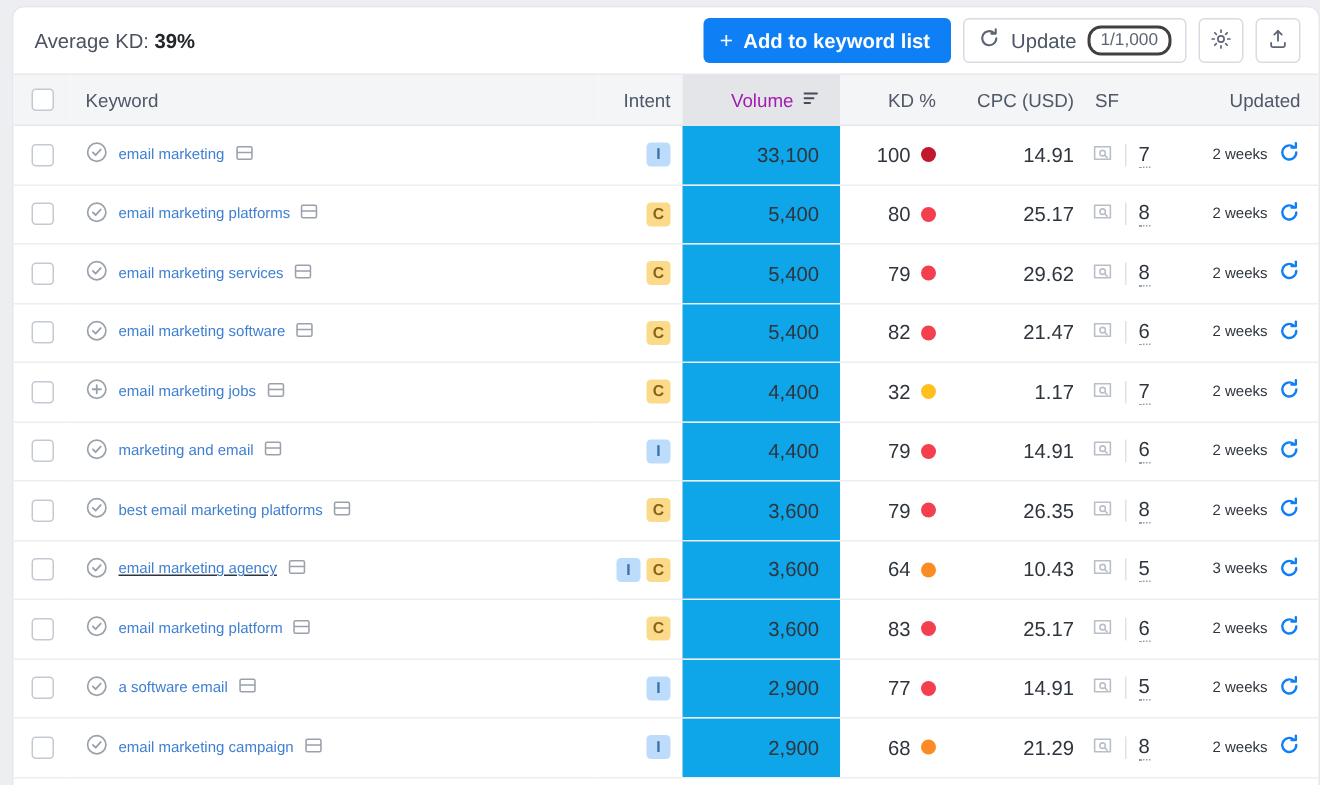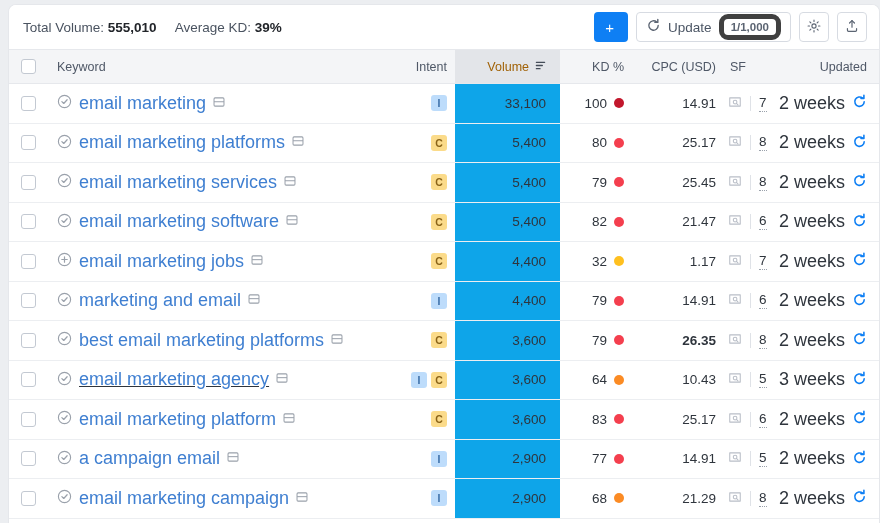--- a/index.html
+++ b/index.html
@@ -47,43 +47,43 @@
   .btn-ghost {
     display: flex; align-items: center; gap: 7px;
     height: 30px; padding: 0 9px;
     background: #fff; color: #50596a;
     border: 1px solid #d7dbe2; border-radius: 4px;
     font-size: 13.5px; font-family: inherit; cursor: pointer; white-space: nowrap;
   }
   .btn-ghost .lbl { color: #4b5564; }
   .pill {
     font-size: 11.5px; color: #5b6472;
-    border: 5px solid #404040; border-radius: 9px;
-    padding: 1px 7px; line-height: 14px; font-weight: bold;
+    border: 2px solid #404040; border-radius: 9px;
+    padding: 1px 7px; line-height: 14px;
   }
   .btn-icon {
     width: 30px; height: 30px;
     display: flex; align-items: center; justify-content: center;
     background: #fff; border: 1px solid #d7dbe2; border-radius: 4px;
     cursor: pointer;
   }
   .ico { display: block; }
 
   
   table { width: 100%; border-collapse: collapse; table-layout: fixed; }
   thead th {
     height: 34px;
     background: #f4f5f7;
     font-size: 12.5px; font-weight: 400; color: #4f5867;
     border-top: 1px solid #e6e8ec;
     border-bottom: 1px solid #e6e8ec;
     padding: 0;
     vertical-align: middle;
   }
-  th.sorted { background: #e3e5e9; color: #a16207; }
+  th.sorted { background: #e3e5e9; color: #a21caf; }
   .th-in { display: flex; align-items: center; height: 100%; }
   .th-in.right { justify-content: flex-end; }
   .th-in.center { justify-content: center; }
 
   tbody td {
     height: 39.5px;
     border-bottom: 1px solid #eceef1;
     font-size: 13.5px; color: #2f353d;
     padding: 0; vertical-align: middle;
   }
@@ -106,21 +106,21 @@
   .pad-r { padding-right: 14px; }
 
   .chk {
     width: 15px; height: 15px;
     border: 1px solid #c3c9d2; border-radius: 3px;
     background: #fff; cursor: pointer; flex: none;
   }
 
   .kw-wrap { display: flex; align-items: center; gap: 7px; }
   .kw-link {
-    color: #3f7fd1; font-size: 18px; text-decoration: none; cursor: pointer;
+    color: #3f7fd1; font-size: 10px; text-decoration: none; cursor: pointer;
     white-space: nowrap;
   }
   .serp-ico { flex: none; }
   .status-ico { flex: none; }
 
   .badge {
     display: inline-flex; align-items: center; justify-content: center;
     width: 16px; height: 16px; border-radius: 3px;
     font-size: 10.5px; font-weight: 700; line-height: 1;
   }
@@ -132,44 +132,41 @@
   .dot { width: 10px; height: 10px; border-radius: 50%; flex: none; }
 
   .sf-wrap { display: flex; align-items: center; gap: 8px; justify-content: flex-end; }
   .vsep { width: 1px; height: 15px; background: #dfe2e7; }
   .sf-num {
     color: #2f353d; font-size: 13.5px;
     border-bottom: 1px dotted #9aa1ab; padding-bottom: 1px; cursor: pointer;
   }
 
   .upd-wrap { display: flex; align-items: center; gap: 7px; justify-content: flex-end; }
-  .upd-txt { color: #2f353d; font-size: 18px; white-space: nowrap; }
+  .upd-txt { color: #2f353d; font-size: 10px; white-space: nowrap; }
 </style>
 </head>
 <body>
 
 <div class="panel">
 
   <div class="toolbar">
     <div class="stats">
-      <div class="stat">
-        <span class="lbl">Total Volume:</span>
-        <span class="val">555,010</span>
-      </div>
       <div class="stat">
         <span class="lbl">Average KD:</span>
         <span class="val">39%</span>
       </div>
     </div>
 
     <div class="spacer"></div>
 
     <div class="tb-right">
       <button class="btn-primary">
         <span class="plus-ico">+</span>
+        <span>Add to keyword list</span>
       </button>
 
       <button class="btn-ghost">
         <span class="ico">
           <svg width="15" height="15" viewBox="0 0 16 16" fill="none">
             <path d="M13 8a5 5 0 1 1-1.6-3.7" stroke="#5c6573" stroke-width="1.5" stroke-linecap="round"></path>
             <path d="M12.6 1.6v3.1H9.5" stroke="#5c6573" stroke-width="1.5" stroke-linecap="round" stroke-linejoin="round"></path>
           </svg>
         </span>
         <span class="lbl">Update</span>
@@ -436,21 +433,21 @@
           <td>
             <div class="cell right pad-r">
               <span class="kd-wrap">
                 <span>79</span>
                 <span class="dot" style="background:#f43f4e"></span>
               </span>
             </div>
           </td>
           <td>
             <div class="cell right" style="padding-right:6px;">
-              <span>25.45</span>
+              <span>29.62</span>
             </div>
           </td>
           <td>
             <div class="cell" style="padding-left:6px;">
               <span class="sf-wrap">
                 <span class="ico"><svg width="14" height="14" viewBox="0 0 16 16" fill="none">
                     <path d="M2 3.3h12v9.4H2z" stroke="#b9bec7" stroke-width="1.2" stroke-linejoin="round"></path>
                     <circle cx="8.1" cy="8.1" r="2.1" stroke="#b9bec7" stroke-width="1.2"></circle>
                     <path d="M9.7 9.7l1.8 1.8" stroke="#b9bec7" stroke-width="1.2" stroke-linecap="round"></path>
                   </svg></span>
@@ -719,21 +716,21 @@
           </td>
           <td>
             <div class="cell right pad-r">
               <span class="kd-wrap">
                 <span>79</span>
                 <span class="dot" style="background:#f43f4e"></span>
               </span>
             </div>
           </td>
           <td>
-            <div class="cell right" style="padding-right:6px;font-weight:bold;">
+            <div class="cell right" style="padding-right:6px;">
               <span>26.35</span>
             </div>
           </td>
           <td>
             <div class="cell" style="padding-left:6px;">
               <span class="sf-wrap">
                 <span class="ico"><svg width="14" height="14" viewBox="0 0 16 16" fill="none">
                     <path d="M2 3.3h12v9.4H2z" stroke="#b9bec7" stroke-width="1.2" stroke-linejoin="round"></path>
                     <circle cx="8.1" cy="8.1" r="2.1" stroke="#b9bec7" stroke-width="1.2"></circle>
                     <path d="M9.7 9.7l1.8 1.8" stroke="#b9bec7" stroke-width="1.2" stroke-linecap="round"></path>
@@ -904,21 +901,21 @@
               <span class="chk"></span>
             </div>
           </td>
           <td>
             <div class="cell" style="padding-left:10px;">
               <span class="kw-wrap">
                 <span class="status-ico"><svg width="15" height="15" viewBox="0 0 16 16" fill="none">
                     <circle cx="8" cy="8" r="6.5" stroke="#9aa1ab" stroke-width="1.2"></circle>
                     <path d="M5.2 8.1l2 2 3.6-4" stroke="#9aa1ab" stroke-width="1.3" stroke-linecap="round" stroke-linejoin="round"></path>
                   </svg></span>
-                <a class="kw-link">a campaign email</a>
+                <a class="kw-link">a software email</a>
                 <span class="serp-ico"><svg width="12" height="12" viewBox="0 0 14 14" fill="none">
                     <rect x="1.2" y="2.2" width="11.6" height="9.6" rx="1.2" stroke="#9aa1ab" stroke-width="1.2"></rect>
                     <path d="M1.2 6.6h11.6" stroke="#9aa1ab" stroke-width="1.2"></path>
                   </svg></span>
               </span>
             </div>
           </td>
           <td>
             <div class="cell right" style="padding-right:8px;">
               <span class="badge-wrap">

